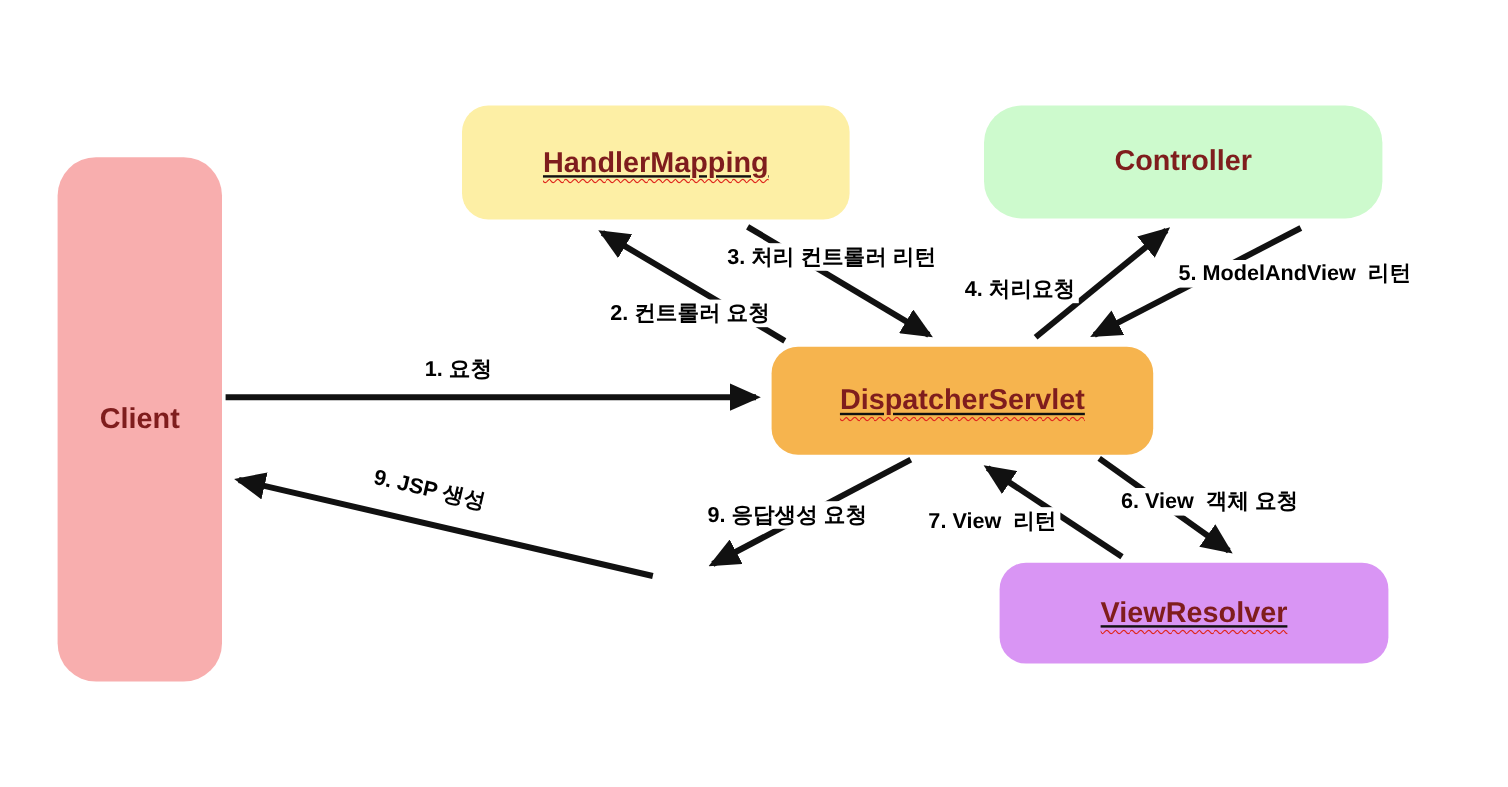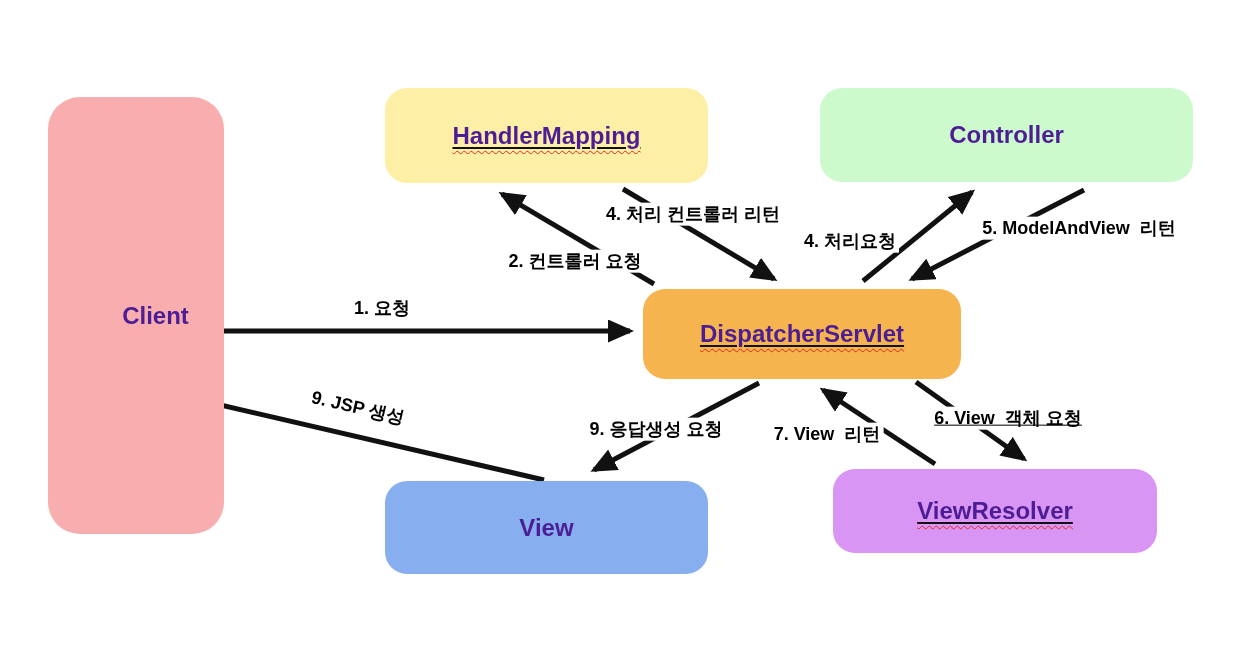--- a/index.html
+++ b/index.html
@@ -8,26 +8,26 @@
     width:1257px;height:656px;
     background:#fff;
     font-family:"Liberation Sans","DejaVu Sans",sans-serif;
     overflow:hidden;
   }
   .arrow-layer{position:absolute;left:0;top:0;width:1257px;height:656px;}
   .box{
     position:absolute;
     display:flex;align-items:center;justify-content:center;
     border-radius:22px;
-    font-size:24px;font-weight:700;color:#4c1d95;
+    font-size:24px;font-weight:700;color:#7f1d1d;
     text-align:center;
   }
-  .box-client{left:48px;top:97px;width:137px;height:437px;border-radius:32px;padding-left:39px;}
+  .box-client{left:48px;top:131px;width:137px;height:437px;border-radius:32px;}
   .box-hm{left:385px;top:88px;width:323px;height:95px;}
-  .box-ctrl{left:820px;top:88px;width:373px;height:94px;}
+  .box-ctrl{left:820px;top:88px;width:332px;height:94px;border-radius:31px;}
   .box-ds{left:643px;top:289px;width:318px;height:90px;}
   .box-view{left:385px;top:481px;width:323px;height:93px;}
   .box-vr{left:833px;top:469px;width:324px;height:84px;}
   
   .wavy{
     text-decoration:underline wavy #e0281e;
     text-decoration-thickness:1px;
     text-underline-offset:6px;
   }
   .wavy .u{
@@ -42,21 +42,21 @@
     white-space:pre;
     background:#fff;
     padding:1px 3px;
     line-height:1.15;
   }
   .al-1{left:382px;top:308px;}
   .al-2{left:575px;top:261px;}
   .al-3{left:693px;top:214px;}
   .al-4{left:850px;top:241px;}
   .al-5{left:1079px;top:228px;}
-  .al-6{left:1008px;top:418px;text-decoration:underline;}
+  .al-6{left:1008px;top:418px;}
   .al-7{left:827px;top:434px;}
   .al-8{left:656px;top:429px;}
   .al-9{left:358px;top:408px;transform:translate(-50%,-50%) rotate(13deg);}
 </style>
 </head>
 <body>
 
 <div class="stage">
 
   <svg class="arrow-layer" viewBox="0 0 1257 656" xmlns="http://www.w3.org/2000/svg">
@@ -85,31 +85,28 @@
   </div>
 
   <div class="box box-ctrl" style="background: rgb(205, 250, 205);">
     <span>Controller</span>
   </div>
 
   <div class="box box-ds" style="background: rgb(246, 180, 78);">
     <span class="wavy"><span class="u">DispatcherServlet</span></span>
   </div>
 
-  <div class="box box-view" style="background: rgb(135, 175, 240);">
-    <span>View</span>
-  </div>
 
   <div class="box box-vr" style="background: rgb(217, 149, 244);">
     <span class="wavy"><span class="u">ViewResolver</span></span>
   </div>
 
   <div class="alabel al-1">1. 요청</div>
   <div class="alabel al-2">2. 컨트롤러 요청</div>
-  <div class="alabel al-3">4. 처리 컨트롤러 리턴</div>
+  <div class="alabel al-3">3. 처리 컨트롤러 리턴</div>
   <div class="alabel al-4">4. 처리요청</div>
   <div class="alabel al-5">5. ModelAndView  리턴</div>
   <div class="alabel al-6">6. View  객체 요청</div>
   <div class="alabel al-7">7. View  리턴</div>
   <div class="alabel al-8">9. 응답생성 요청</div>
   <div class="alabel al-9">9. JSP 생성</div>
 
 </div>
 
 </body></html>

